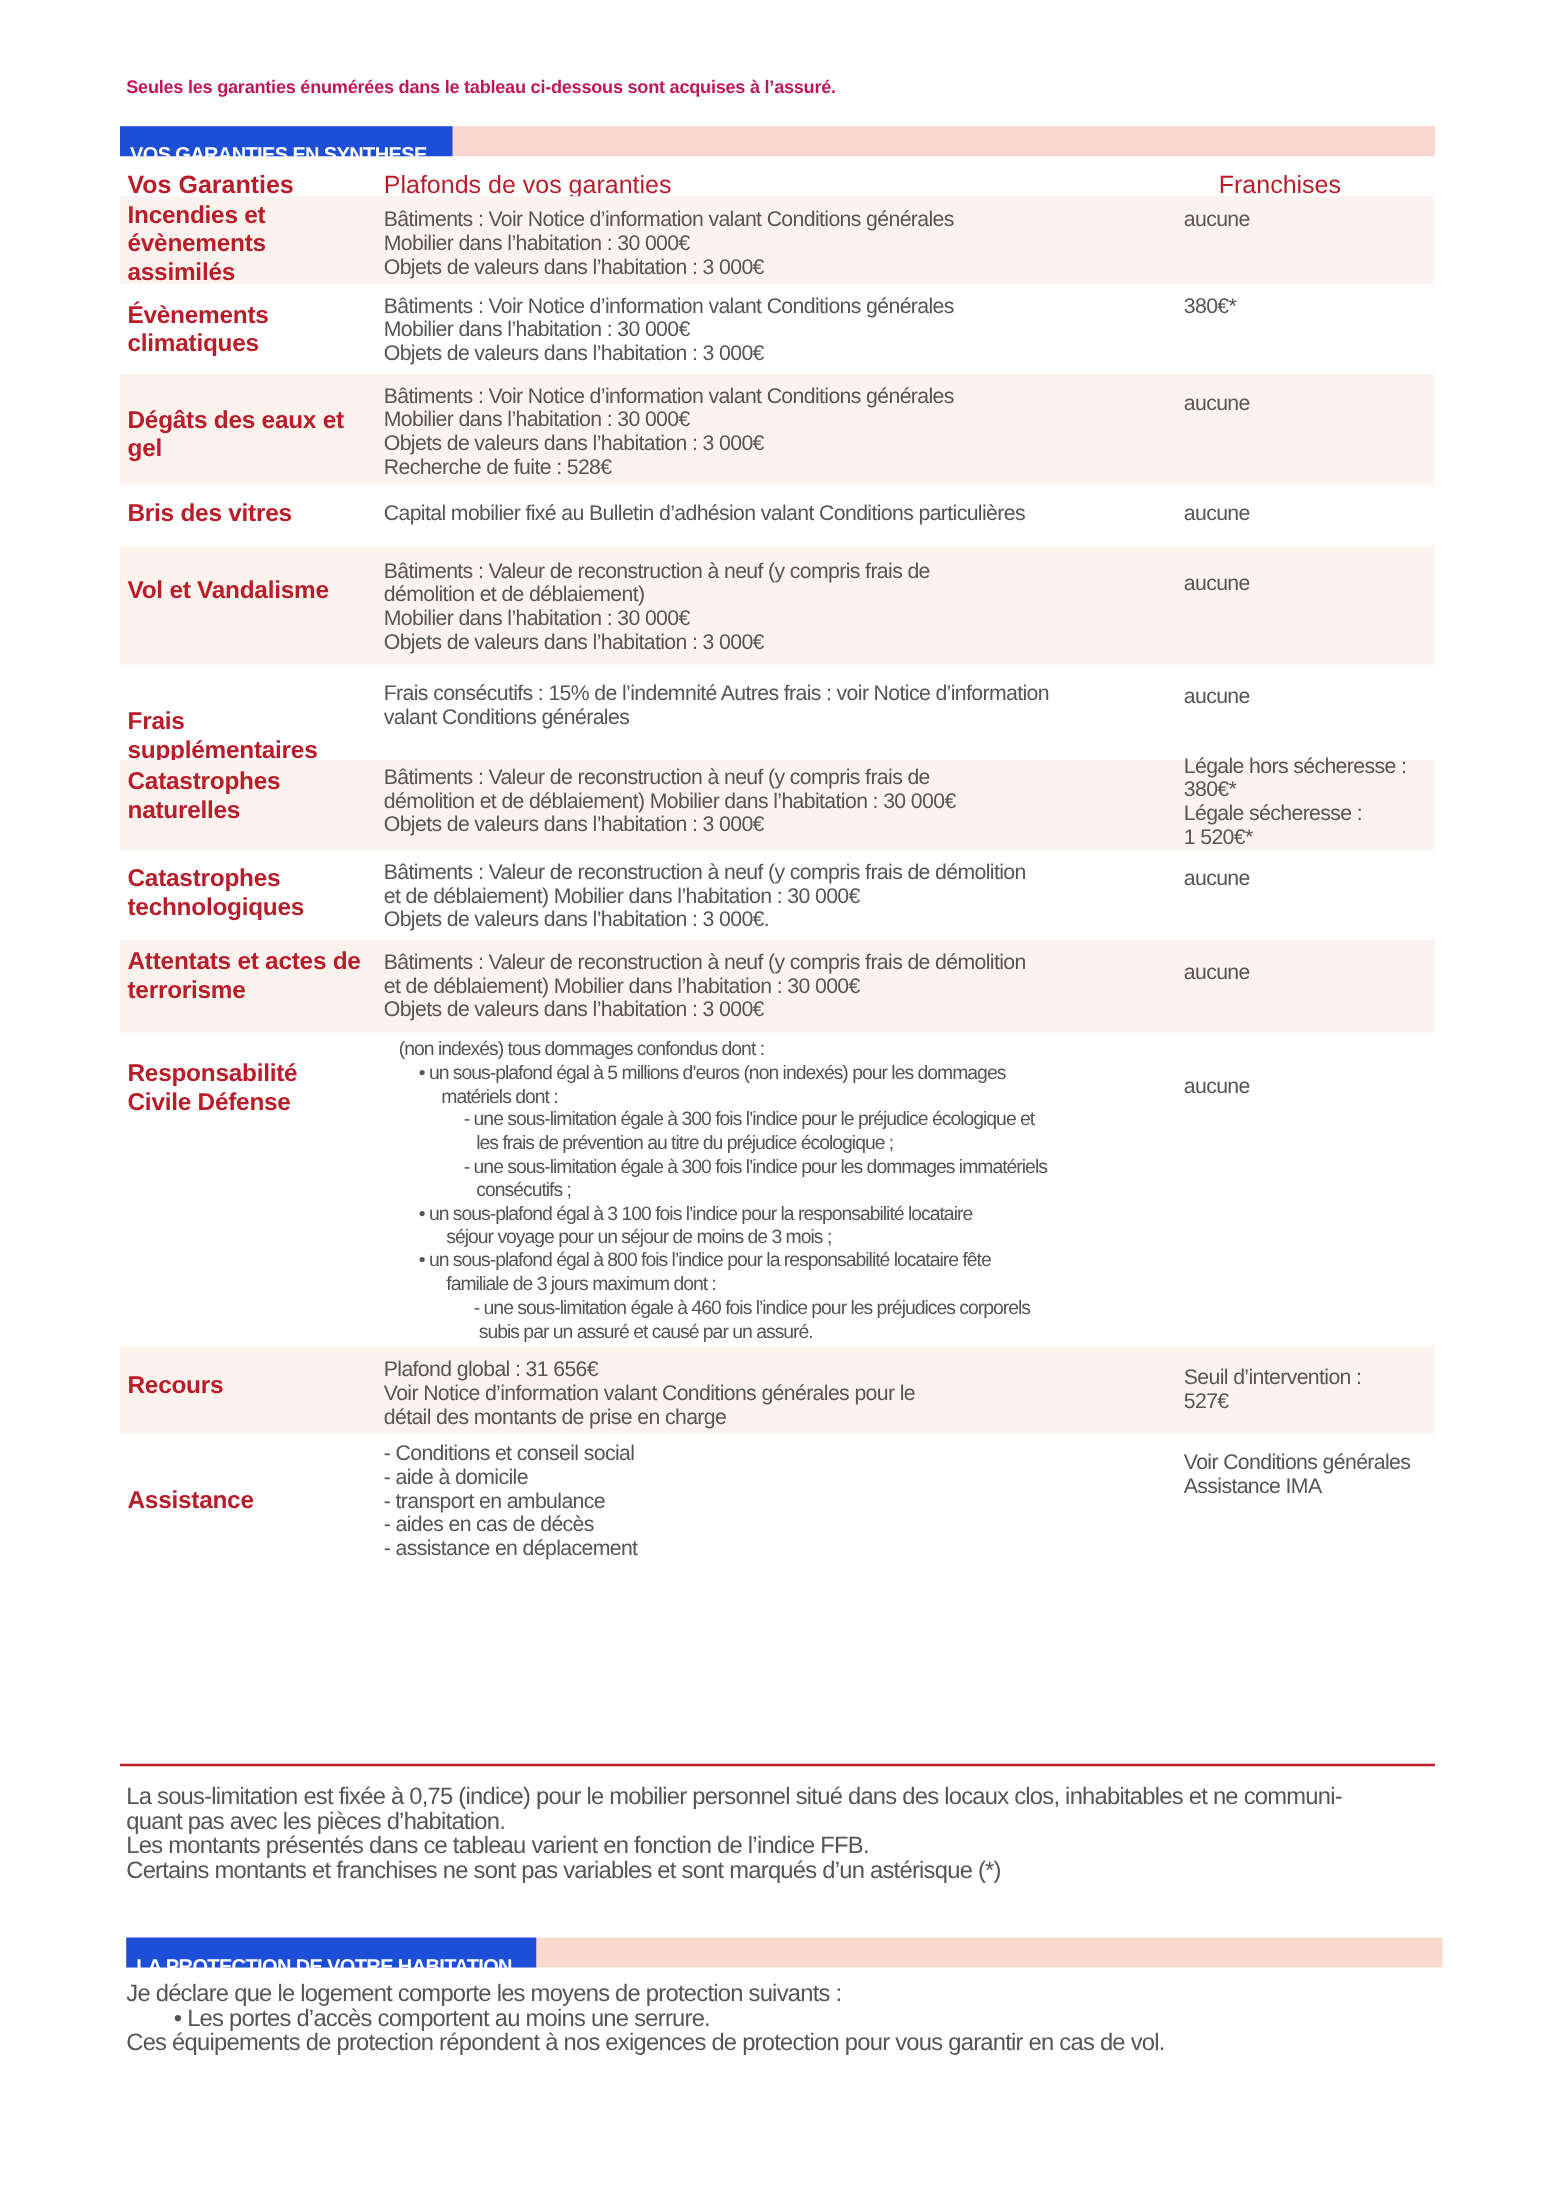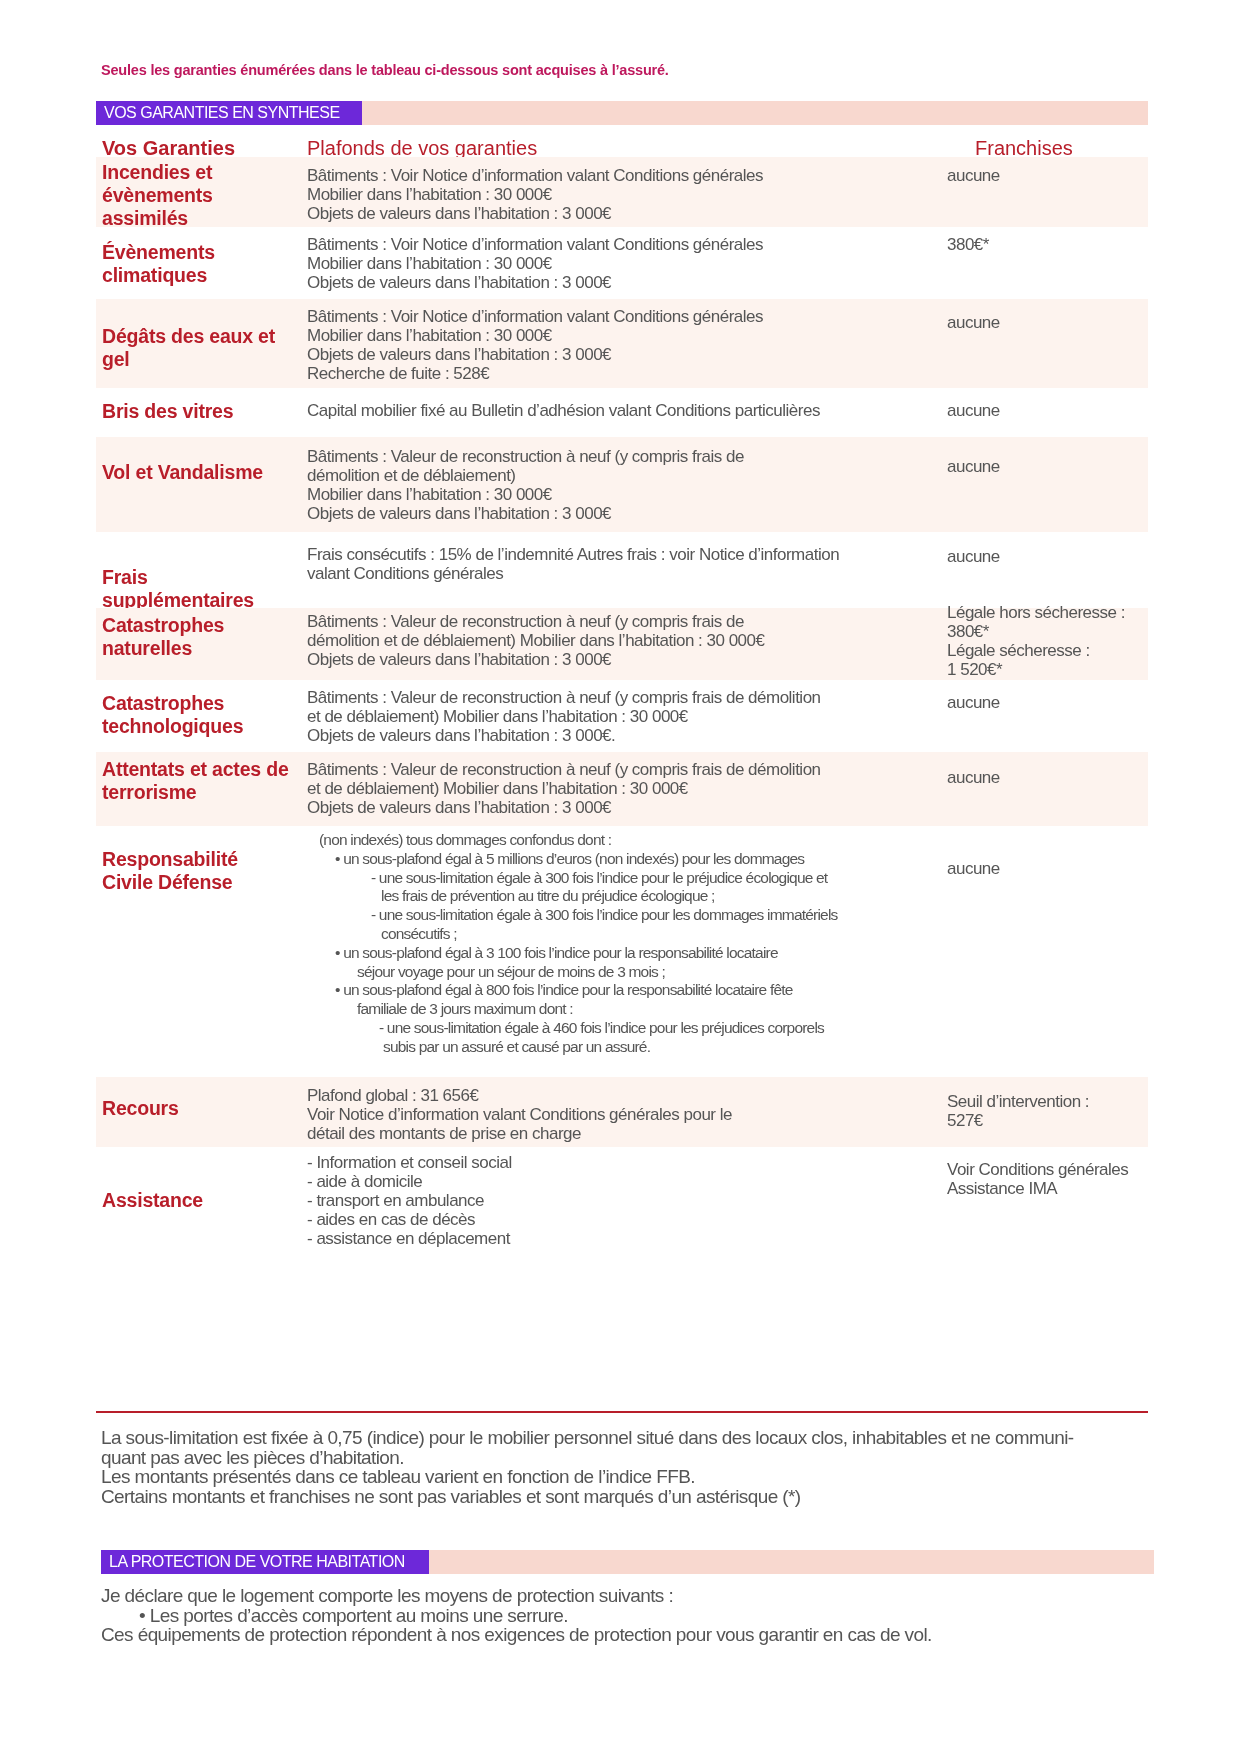--- a/index.html
+++ b/index.html
@@ -1,22 +1,22 @@
 <!DOCTYPE html>
 <html><head>
 <meta charset="utf-8">
 <style>
   html, body { margin: 0; padding: 0; background: #ffffff; }
   body { width: 1241px; height: 1754px; position: relative; overflow: hidden;
          font-family: "Liberation Sans", sans-serif; color: #4a4a4a; }
   .intro { position: absolute; left: 101px; top: 62px; font-size: 14.5px; font-weight: bold;
            color: #be185d; letter-spacing: -0.2px; }
   .section-bar { position: absolute; left: 96px; width: 1052px; height: 24px; background: #f8d8cf; }
-  .section-bar .label { display: inline-block; height: 24px; line-height: 24px; background: #6d28d9;
-           color: #fff; font-size: 16px; padding: 0 8px; letter-spacing: -0.5px; }
+  .section-bar .label { display: inline-block; height: 24px; line-height: 24px; background: #1d4ed8;
+           color: #fff; font-size: 16px; padding: 12px 8px; letter-spacing: -0.5px; font-weight: bold; }
   #bar1 { top: 101px; }
   #bar1 .label { width: 266px; box-sizing: border-box; }
   #bar2 { top: 1550px; left: 101px; width: 1053px; }
   #bar2 .label { width: 328px; box-sizing: border-box; }
 
   .col-head { position: absolute; top: 137px; font-size: 20px; color: #b81e2a; }
   .col-head.g { left: 102px; font-weight: bold; }
   .col-head.p { left: 307px; }
   .col-head.f { left: 947px; margin-left: 28px; }
 
@@ -170,20 +170,21 @@
   <div class="fr" style="top:16px;">
     <div>aucune</div>
   </div>
 </div>
 
 <div class="row" style="top:826px;height:251px;">
   <div class="name" style="top:22px;">Responsabilité Civile Défense</div>
   <div class="plaf rc" style="top:5px;">
     <div class="l2">(non indexés) tous dommages confondus dont :</div>
     <div class="b1">• un sous-plafond égal à 5 millions d’euros (non indexés) pour les dommages</div>
+    <div class="b1c">matériels dont :</div>
     <div class="d1">- une sous-limitation égale à 300 fois l’indice pour le préjudice écologique et</div>
     <div class="d1c">les frais de prévention au titre du préjudice écologique ;</div>
     <div class="d1">- une sous-limitation égale à 300 fois l’indice pour les dommages immatériels</div>
     <div class="d1c">consécutifs ;</div>
     <div class="b2">• un sous-plafond égal à 3 100 fois l’indice pour la responsabilité locataire</div>
     <div class="b2c">séjour  voyage pour un séjour de moins de 3 mois ;</div>
     <div class="b2">• un sous-plafond égal à 800 fois l’indice pour la responsabilité locataire fête</div>
     <div class="b2c">familiale de 3 jours maximum dont :</div>
     <div class="d2">- une sous-limitation égale à 460 fois l’indice pour les préjudices corporels</div>
     <div class="d2c">subis par un assuré et causé par un assuré.</div>
@@ -202,21 +203,21 @@
   </div>
   <div class="fr" style="top:15px;">
     <div>Seuil d’intervention :</div>
     <div>527€</div>
   </div>
 </div>
 
 <div class="row" style="top:1147px;height:105px;">
   <div class="name" style="top:42px;">Assistance</div>
   <div class="plaf" style="top:6px;">
-    <div>- Information et conseil social</div>
+    <div>- Conditions et conseil social</div>
     <div>- aide à domicile</div>
     <div>- transport en ambulance</div>
     <div>- aides en cas de décès</div>
     <div>- assistance en déplacement</div>
   </div>
   <div class="fr" style="top:13px;">
     <div>Voir Conditions générales</div>
     <div>Assistance IMA</div>
   </div>
 </div>

